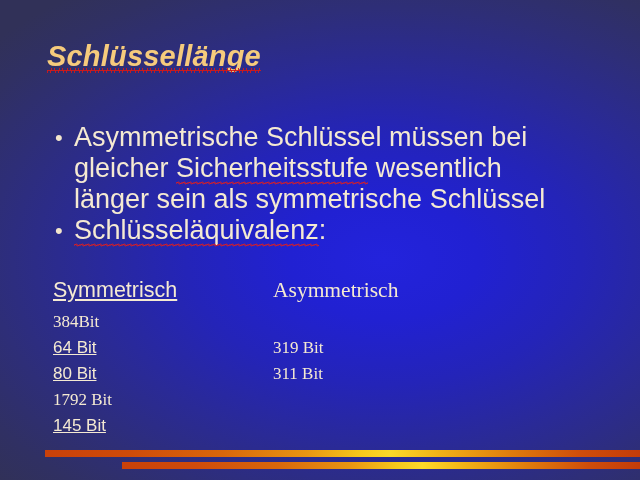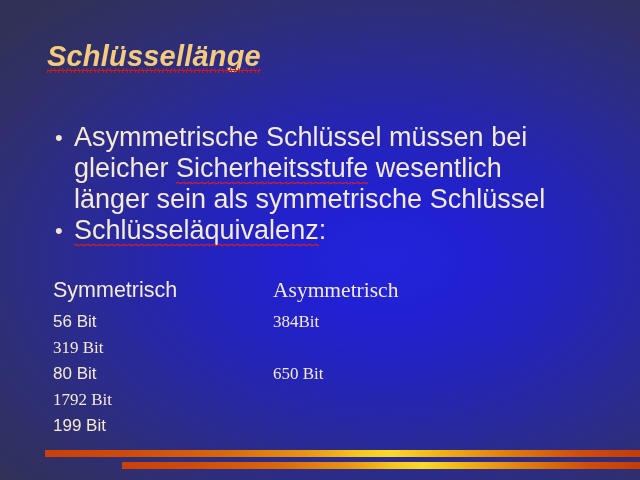--- a/index.html
+++ b/index.html
@@ -117,21 +117,21 @@
     color: #f5ead2;
     padding-bottom: 5px;
   }
 
   .tbody .tcell {
     font-size: 17px;
     line-height: 26px;
     color: #f5ead2;
   }
 
-  .tcell.col-a { width: 220px; flex: 0 0 220px; }
+  .tcell.col-a { width: 220px; flex: 0 0 220px; text-decoration: underline; }
   .tcell.col-b { width: 200px; flex: 0 0 200px; font-family: Liberation Serif, serif; }
 
   
   .bar {
     position: absolute;
     height: 7px;
     right: 0;
     background: linear-gradient(to right,
       #c9410a 0%,
       #cf4b0a 14%,
@@ -170,35 +170,35 @@
 
   <div class="table">
 
     <div class="trow thead">
       <div class="tcell col-a">Symmetrisch</div>
       <div class="tcell col-b">Asymmetrisch</div>
     </div>
 
     <div class="tbody">
       <div class="trow">
-        <div class="tcell col-a">56 Bit</div>
         <div class="tcell col-b">384Bit</div>
       </div>
       <div class="trow">
+        <div class="tcell col-a">64 Bit</div>
         <div class="tcell col-b">319 Bit</div>
       </div>
       <div class="trow">
         <div class="tcell col-a">80 Bit</div>
-        <div class="tcell col-b">650 Bit</div>
+        <div class="tcell col-b">311 Bit</div>
       </div>
       <div class="trow">
         <div class="tcell col-b">1792 Bit</div>
       </div>
       <div class="trow">
-        <div class="tcell col-a">199 Bit</div>
+        <div class="tcell col-a">145 Bit</div>
       </div>
     </div>
 
   </div>
 
   <div class="bar bar-top"></div>
   <div class="bar bar-bottom"></div>
 
 </div>
 

